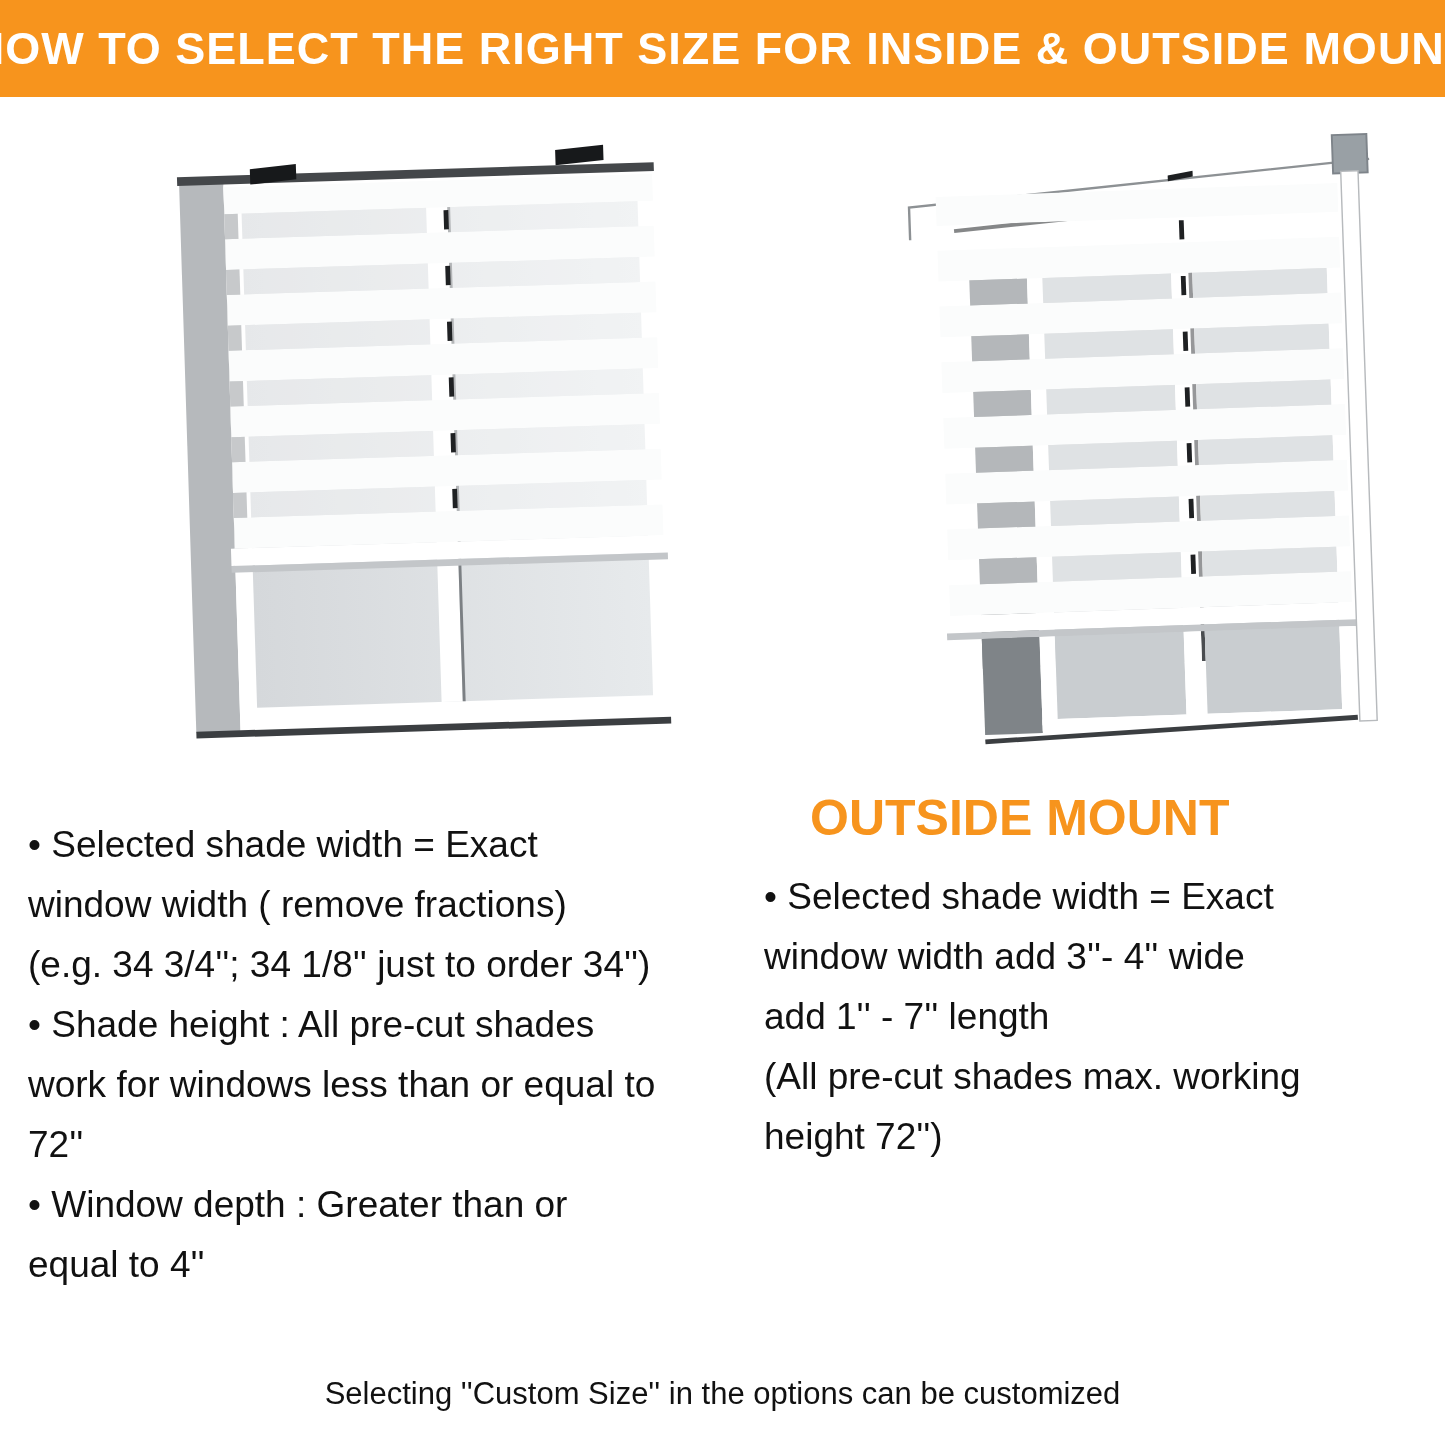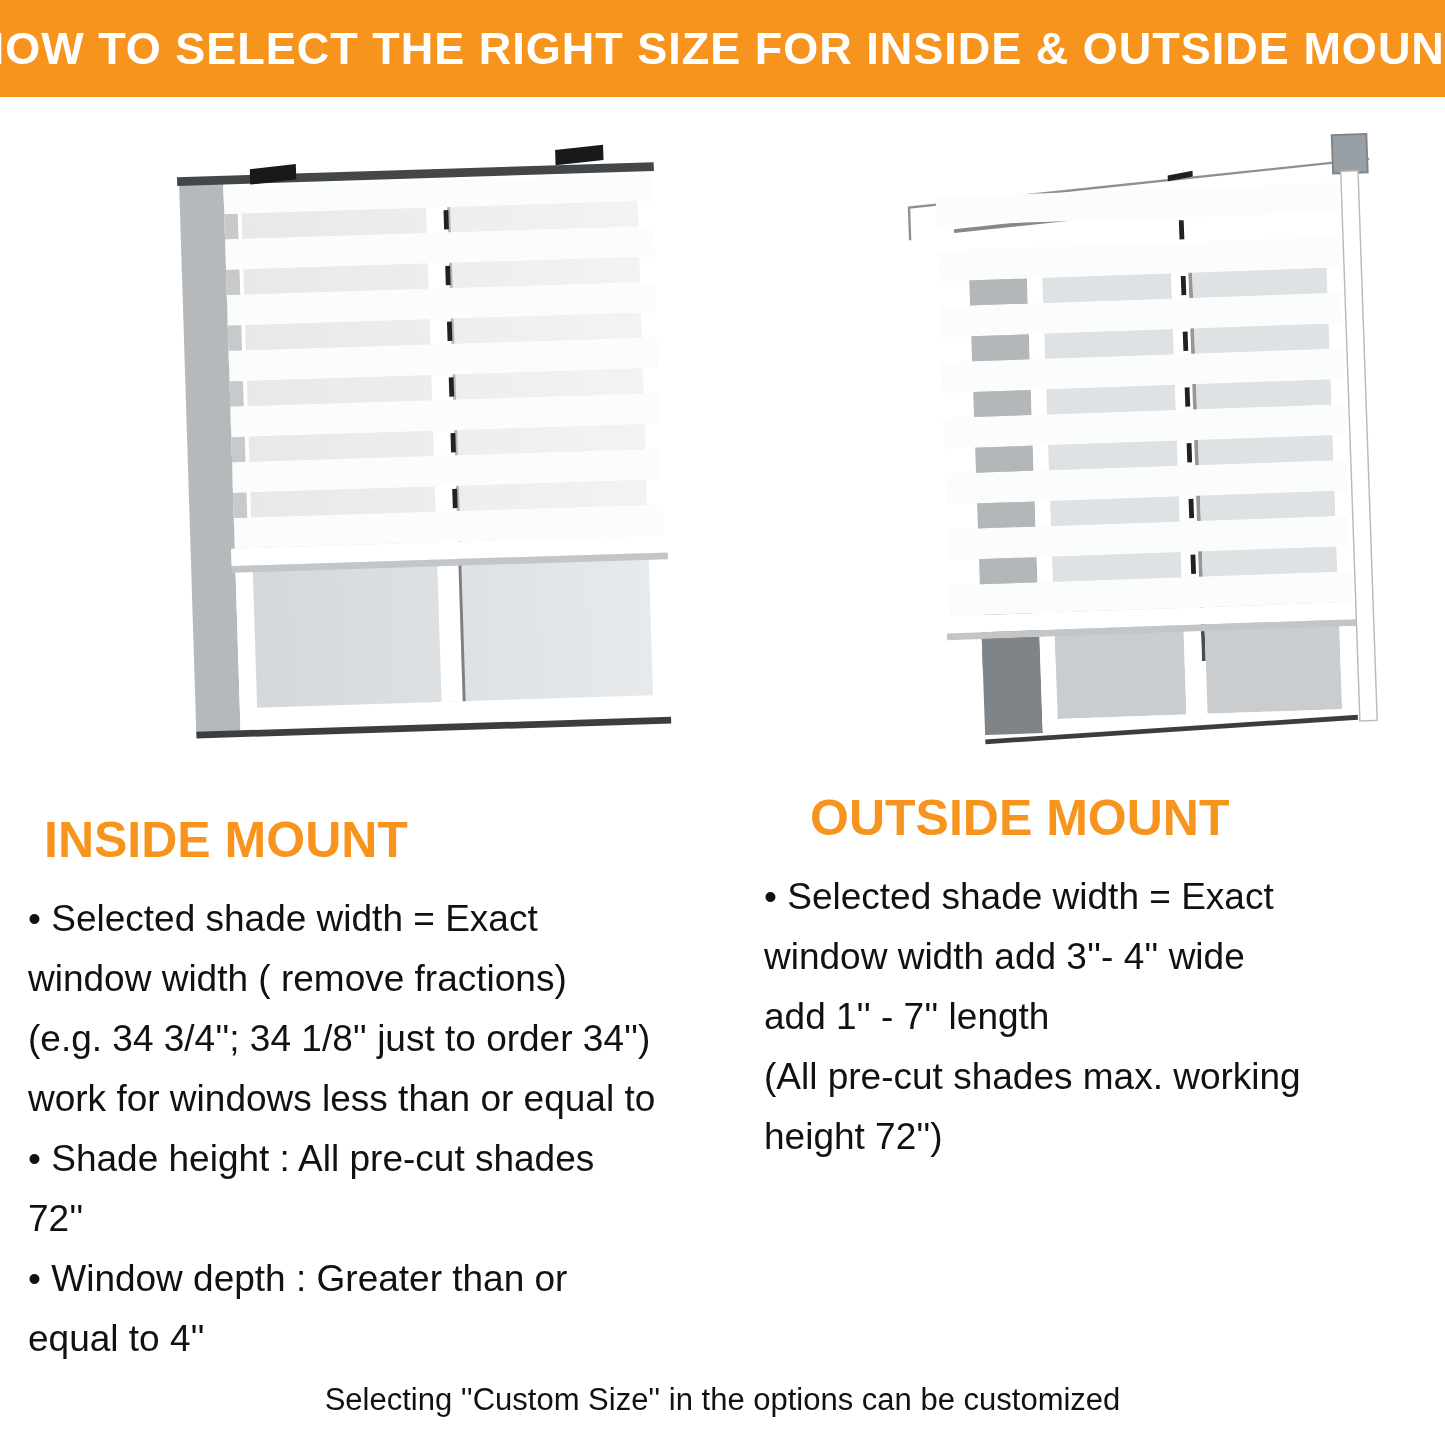--- a/index.html
+++ b/index.html
@@ -21,21 +21,21 @@
   .mount-heading{
     margin:0;color:#F7941D;font-size:50px;font-weight:bold;line-height:58px;white-space:nowrap;
   }
   .col-inside .mount-heading{margin-left:44px;}
   .col-outside .mount-heading{margin-left:88px;}
   .bullets{margin-top:20px;}
   .col-inside .bullets{margin-left:28px;}
   .col-outside .bullets{margin-left:42px;}
   .bullets .line{margin:0;font-size:37px;line-height:60px;white-space:nowrap;}
   .footer{
-    position:absolute;left:0;right:0;bottom:14px;text-align:center;font-size:31px;color:#111;
+    position:absolute;left:0;right:0;bottom:20px;text-align:center;font-size:31px;color:#111;
   }
 </style>
 </head>
 <body>
 
 <header class="banner">
   <div class="banner-title">HOW TO SELECT THE RIGHT SIZE FOR INSIDE &amp; OUTSIDE MOUNT</div>
 </header>
 
 <main class="content">
@@ -84,28 +84,27 @@
         </g>
         <g>
           <rect x="14" y="34" width="496" height="9" fill="#44474a"></rect>
           <polygon points="90,28 138,24 138,40 90,44" fill="#17191b"></polygon>
           <polygon points="408,18 458,14 458,30 408,34" fill="#17191b"></polygon>
         </g>
         <rect x="16" y="611" width="494" height="7" fill="#3b3e41"></rect>
       </svg>
     </figure>
 
-    <h2 class="mount-heading">INSIDE MOUNT</h2>
 
     <div class="bullets">
       <p class="line">• Selected shade width = Exact</p>
       <p class="line">window width ( remove fractions)</p>
       <p class="line">(e.g. 34 3/4''; 34 1/8'' just to order 34'')</p>
+      <p class="line">• Shade height : All pre-cut shades</p>
       <p class="line">work for windows less than or equal to</p>
-      <p class="line">• Shade height : All pre-cut shades</p>
       <p class="line">72''</p>
       <p class="line">• Window depth : Greater than or</p>
       <p class="line">equal to 4''</p>
     </div>
   </section>
 
   <section class="col col-outside">
     <figure class="fig fig-outside">
       <svg viewBox="0 0 520 660" xmlns="http://www.w3.org/2000/svg">
         <g>

